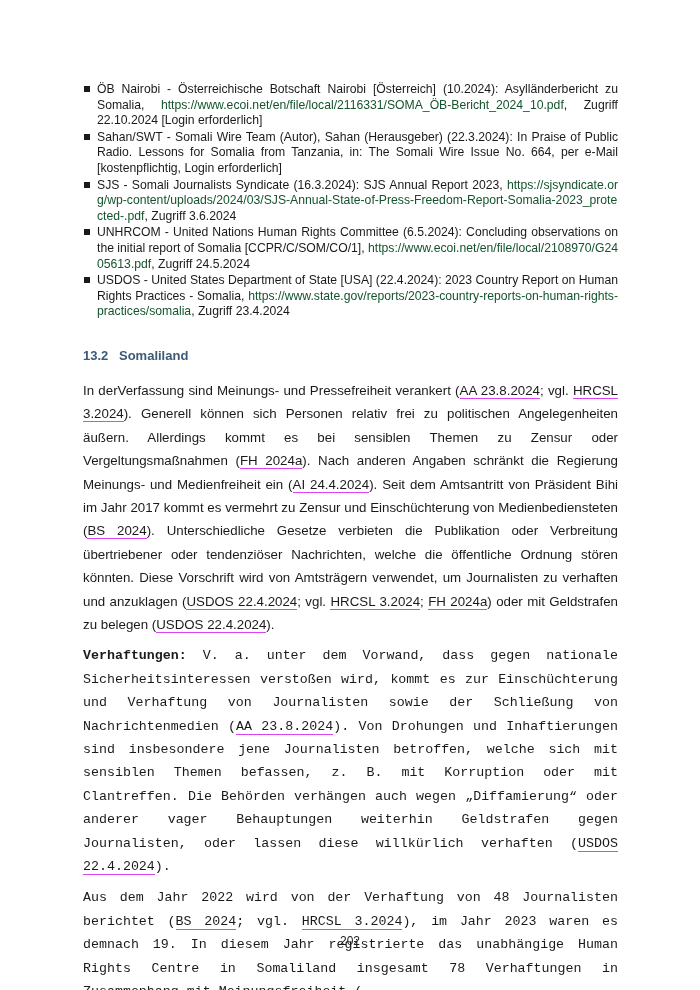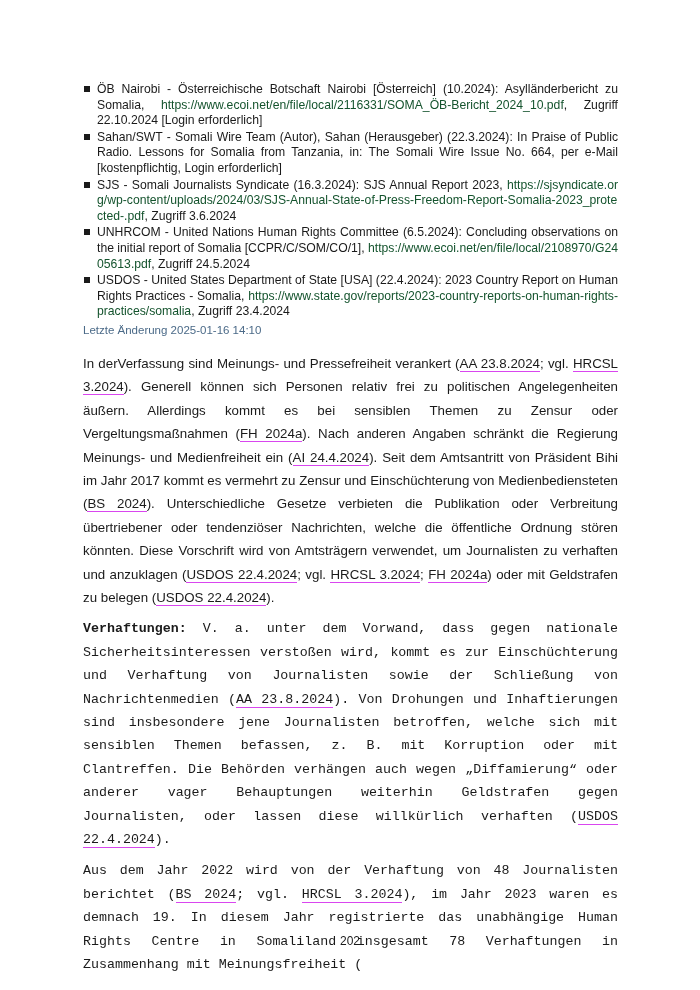--- a/index.html
+++ b/index.html
@@ -23,21 +23,23 @@
 
 <div class="page">
   <ul class="refs" id="refs">
       <li><span class="bullet"></span><span>ÖB Nairobi - Österreichische Botschaft Nairobi [Österreich] (10.2024): Asylländerbericht zu Somalia, </span><a class="url" href="#">https://www.ecoi.net/en/file/local/2116331/SOMA_ÖB-Bericht_2024_10.pdf</a><span>, Zugriff 22.10.2024 [Login erforderlich]</span></li>
       <li><span class="bullet"></span><span>Sahan/SWT - Somali Wire Team (Autor), Sahan (Herausgeber) (22.3.2024): In Praise of Public Radio. Lessons for Somalia from Tanzania, in: The Somali Wire Issue No. 664, per e-Mail [kostenpflichtig, Login erforderlich]</span></li>
       <li><span class="bullet"></span><span>SJS - Somali Journalists Syndicate (16.3.2024): SJS Annual Report 2023, </span><a class="url" href="#">https://sjsyndicate.org/wp-content/uploads/2024/03/SJS-Annual-State-of-Press-Freedom-Report-Somalia-2023_protected-.pdf</a><span>, Zugriff 3.6.2024</span></li>
       <li><span class="bullet"></span><span>UNHRCOM - United Nations Human Rights Committee (6.5.2024): Concluding observations on the initial report of Somalia [CCPR/C/SOM/CO/1], </span><a class="url" href="#">https://www.ecoi.net/en/file/local/2108970/G2405613.pdf</a><span>, Zugriff 24.5.2024</span></li>
       <li><span class="bullet"></span><span>USDOS - United States Department of State [USA] (22.4.2024): 2023 Country Report on Human Rights Practices - Somalia, </span><a class="url" href="#">https://www.state.gov/reports/2023-country-reports-on-human-rights-practices/somalia</a><span>, Zugriff 23.4.2024</span></li>
     </ul>
 
-  <div class="sec-date">Letzte Änderung 2025-01-16 14:10</div>
+  <div class="sec-head">
+    <span class="num">13.2</span><span>Somaliland</span>
+  </div>
 
   <div id="paras">
       <p class="body"><span>In derVerfassung sind Meinungs- und Pressefreiheit verankert (</span><span class="cite">AA 23.8.2024</span><span>; vgl. </span><span class="cite">HRCSL 3.2024</span><span>). Generell können sich Personen relativ frei zu politischen Angelegenheiten äußern. Allerdings kommt es bei sensiblen Themen zu Zensur oder Vergeltungsmaßnahmen (</span><span class="cite">FH 2024a</span><span>). Nach anderen Angaben schränkt die Regierung Meinungs- und Medienfreiheit ein (</span><span class="cite">AI 24.4.2024</span><span>). Seit dem Amtsantritt von Präsident Bihi im Jahr 2017 kommt es vermehrt zu Zensur und Einschüchterung von Medienbediensteten (</span><span class="cite">BS 2024</span><span>). Unterschiedliche Gesetze verbieten die Publikation oder Verbreitung übertriebener oder tendenziöser Nachrichten, welche die öffentliche Ordnung stören könnten. Diese Vorschrift wird von Amtsträgern verwendet, um Journalisten zu verhaften und anzuklagen (</span><span class="cite">USDOS 22.4.2024</span><span>; vgl. </span><span class="cite">HRCSL 3.2024</span><span>; </span><span class="cite">FH 2024a</span><span>) oder mit Geldstrafen zu belegen (</span><span class="cite">USDOS 22.4.2024</span><span>).</span></p>
       <p class="body"><strong>Verhaftungen:</strong><span> V. a. unter dem Vorwand, dass gegen nationale Sicherheitsinteressen verstoßen wird, kommt es zur Einschüchterung und Verhaftung von Journalisten sowie der Schließung von Nachrichtenmedien (</span><span class="cite">AA 23.8.2024</span><span>). Von Drohungen und Inhaftierungen sind insbesondere jene Journalisten betroffen, welche sich mit sensiblen Themen befassen, z. B. mit Korruption oder mit Clantreffen. Die Behörden verhängen auch wegen „Diffamierung“ oder anderer vager Behauptungen weiterhin Geldstrafen gegen Journalisten, oder lassen diese willkürlich verhaften (</span><span class="cite">USDOS 22.4.2024</span><span>).</span></p>
       <p class="body"><span>Aus dem Jahr 2022 wird von der Verhaftung von 48 Journalisten berichtet (</span><span class="cite">BS 2024</span><span>; vgl. </span><span class="cite">HRCSL 3.2024</span><span>), im Jahr 2023 waren es demnach 19. In diesem Jahr registrierte das unabhängige Human Rights Centre in Somaliland insgesamt 78 Verhaftungen in Zusammenhang mit Meinungsfreiheit (</span></p>
     </div>
 </div>
 
 <div class="pagenum">202</div>
 

